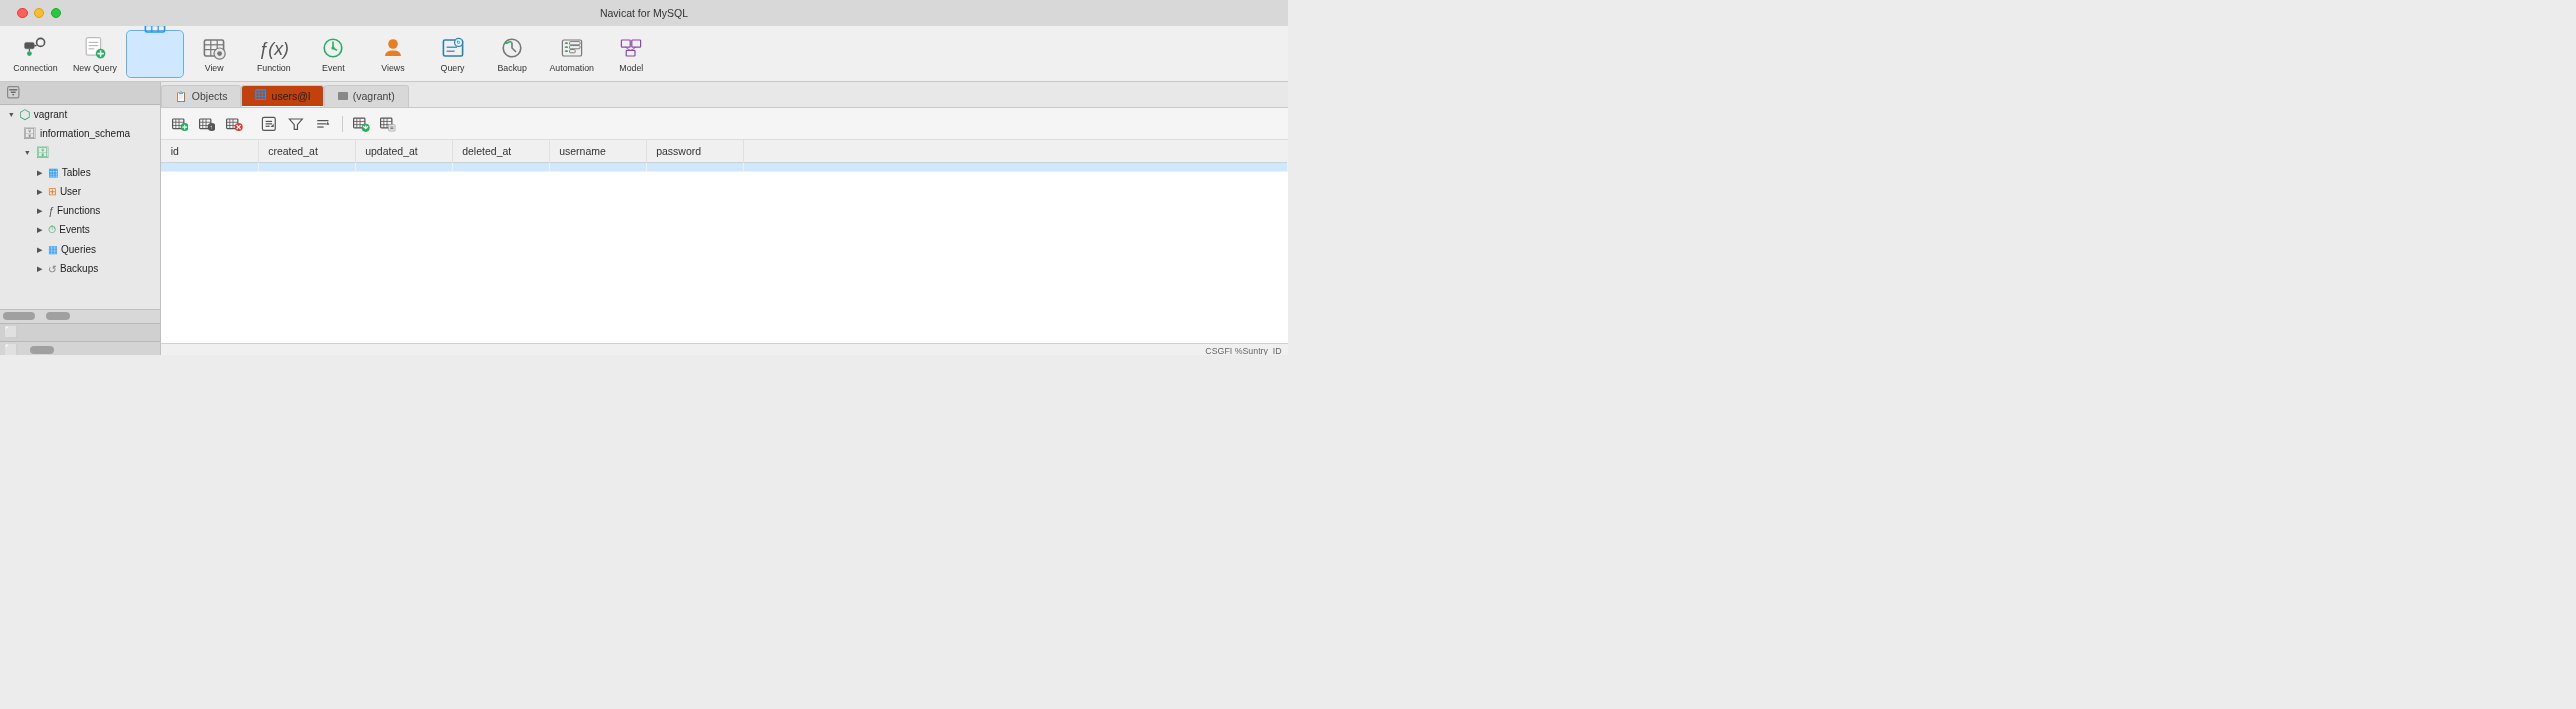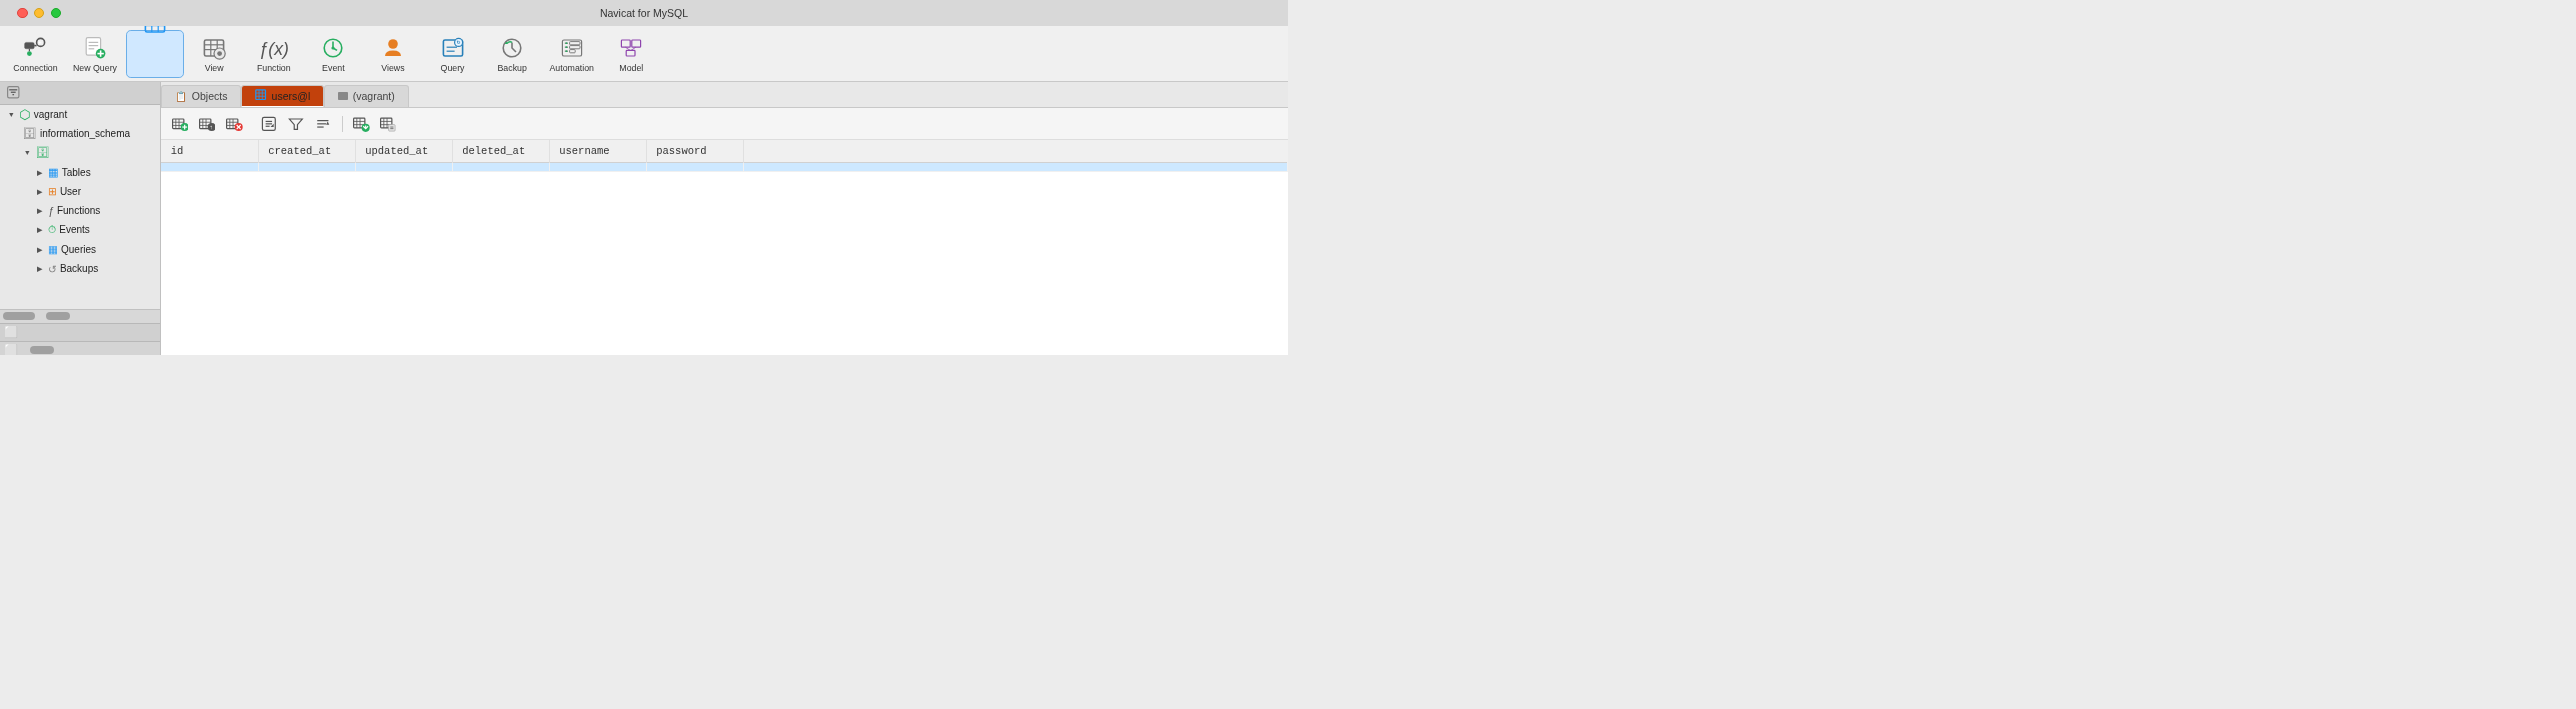--- a/index.html
+++ b/index.html
@@ -263,21 +263,20 @@
       border-bottom: 0.8px solid #d0d0d0;
     }
     thead th {
       text-align: left;
       padding: 4.8px 9.7px;
       font-weight: 400;
       color: #333;
       border-right: 0.8px solid #e0e0e0;
       min-width: 97px;
       white-space: nowrap;
-      font-family: Liberation Mono, monospace;
     }
     tbody tr {
       border-bottom: 0.8px solid #f0f0f0;
     }
     tbody tr:nth-child(even) { background: #f9f9f9; }
     tbody tr td {
       padding: 4px 9.7px;
       border-right: 0.8px solid #f0f0f0;
       color: #333;
     }
@@ -690,16 +689,19 @@
             <td></td>
             <td></td>
             <td></td>
             <td></td>
             <td></td>
           </tr>
         </tbody>
       </table>
     </div>
 
+    <div class="status-bar">
+      <span>CSGFI %Suntry_ID</span>
+    </div>
 
   </div>
 </div>
 
 
 </body></html>

